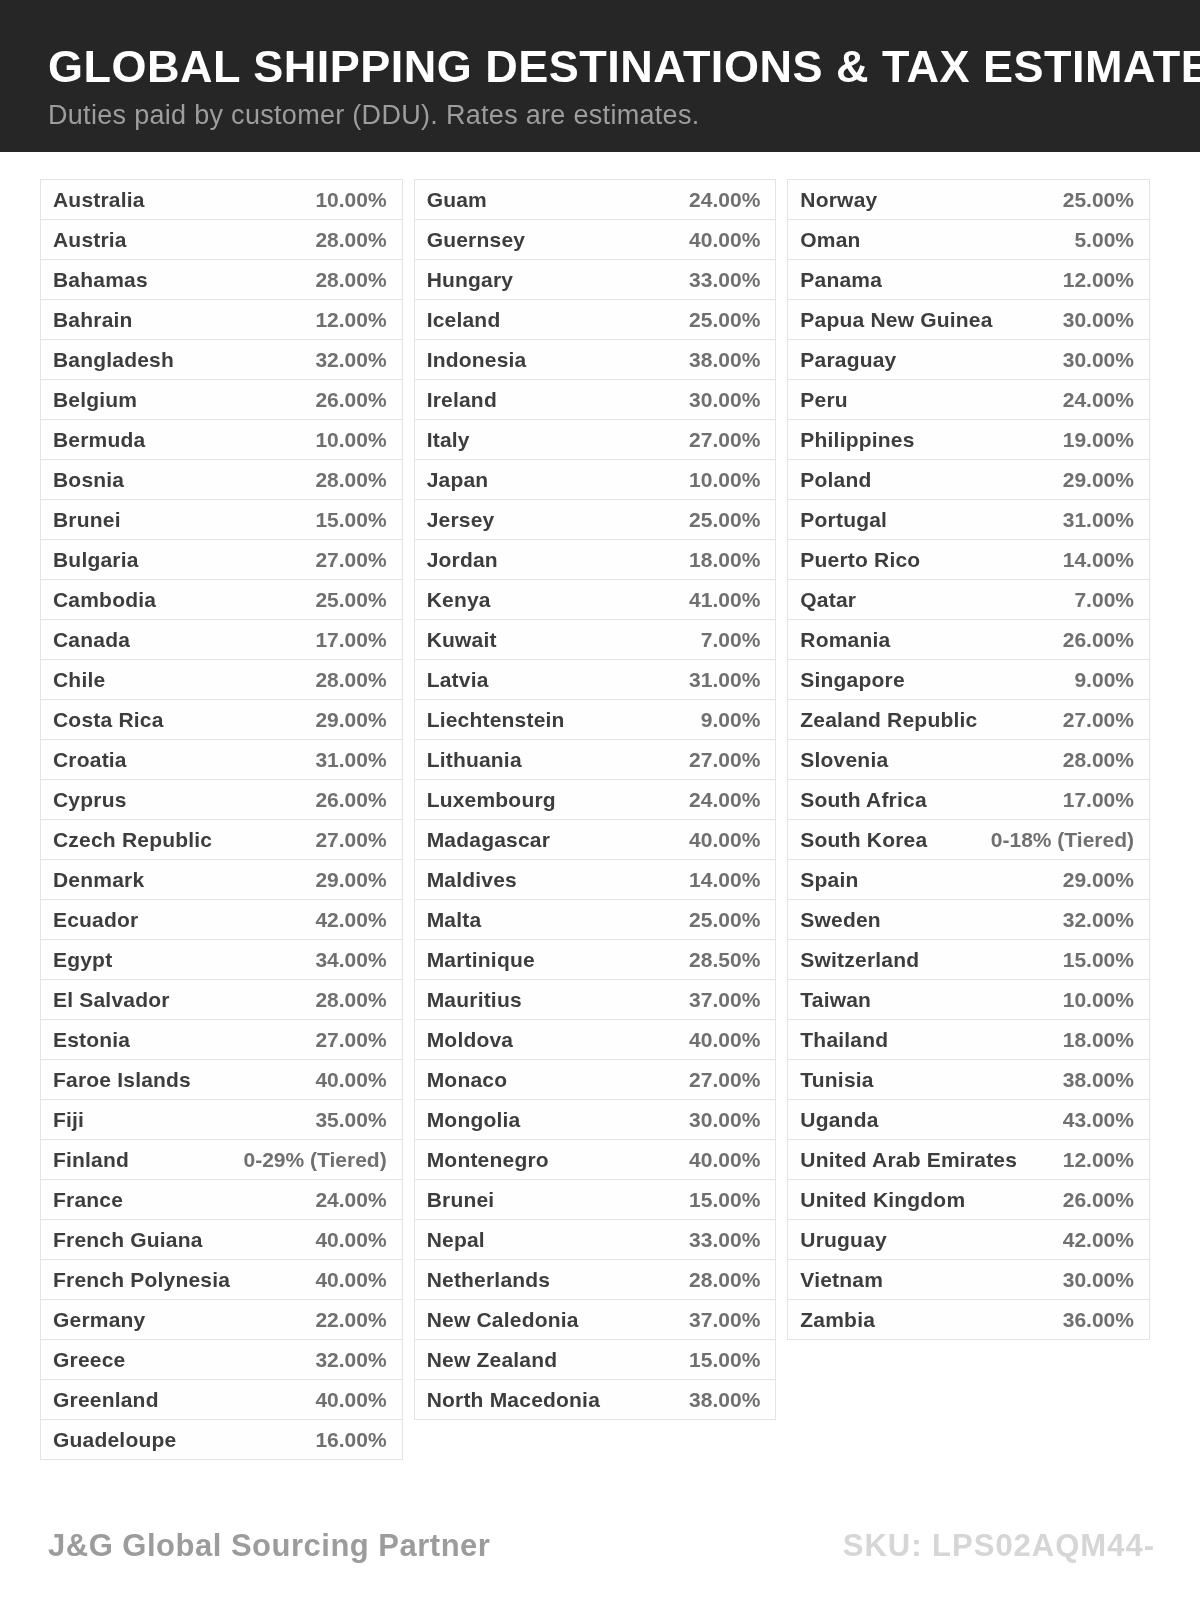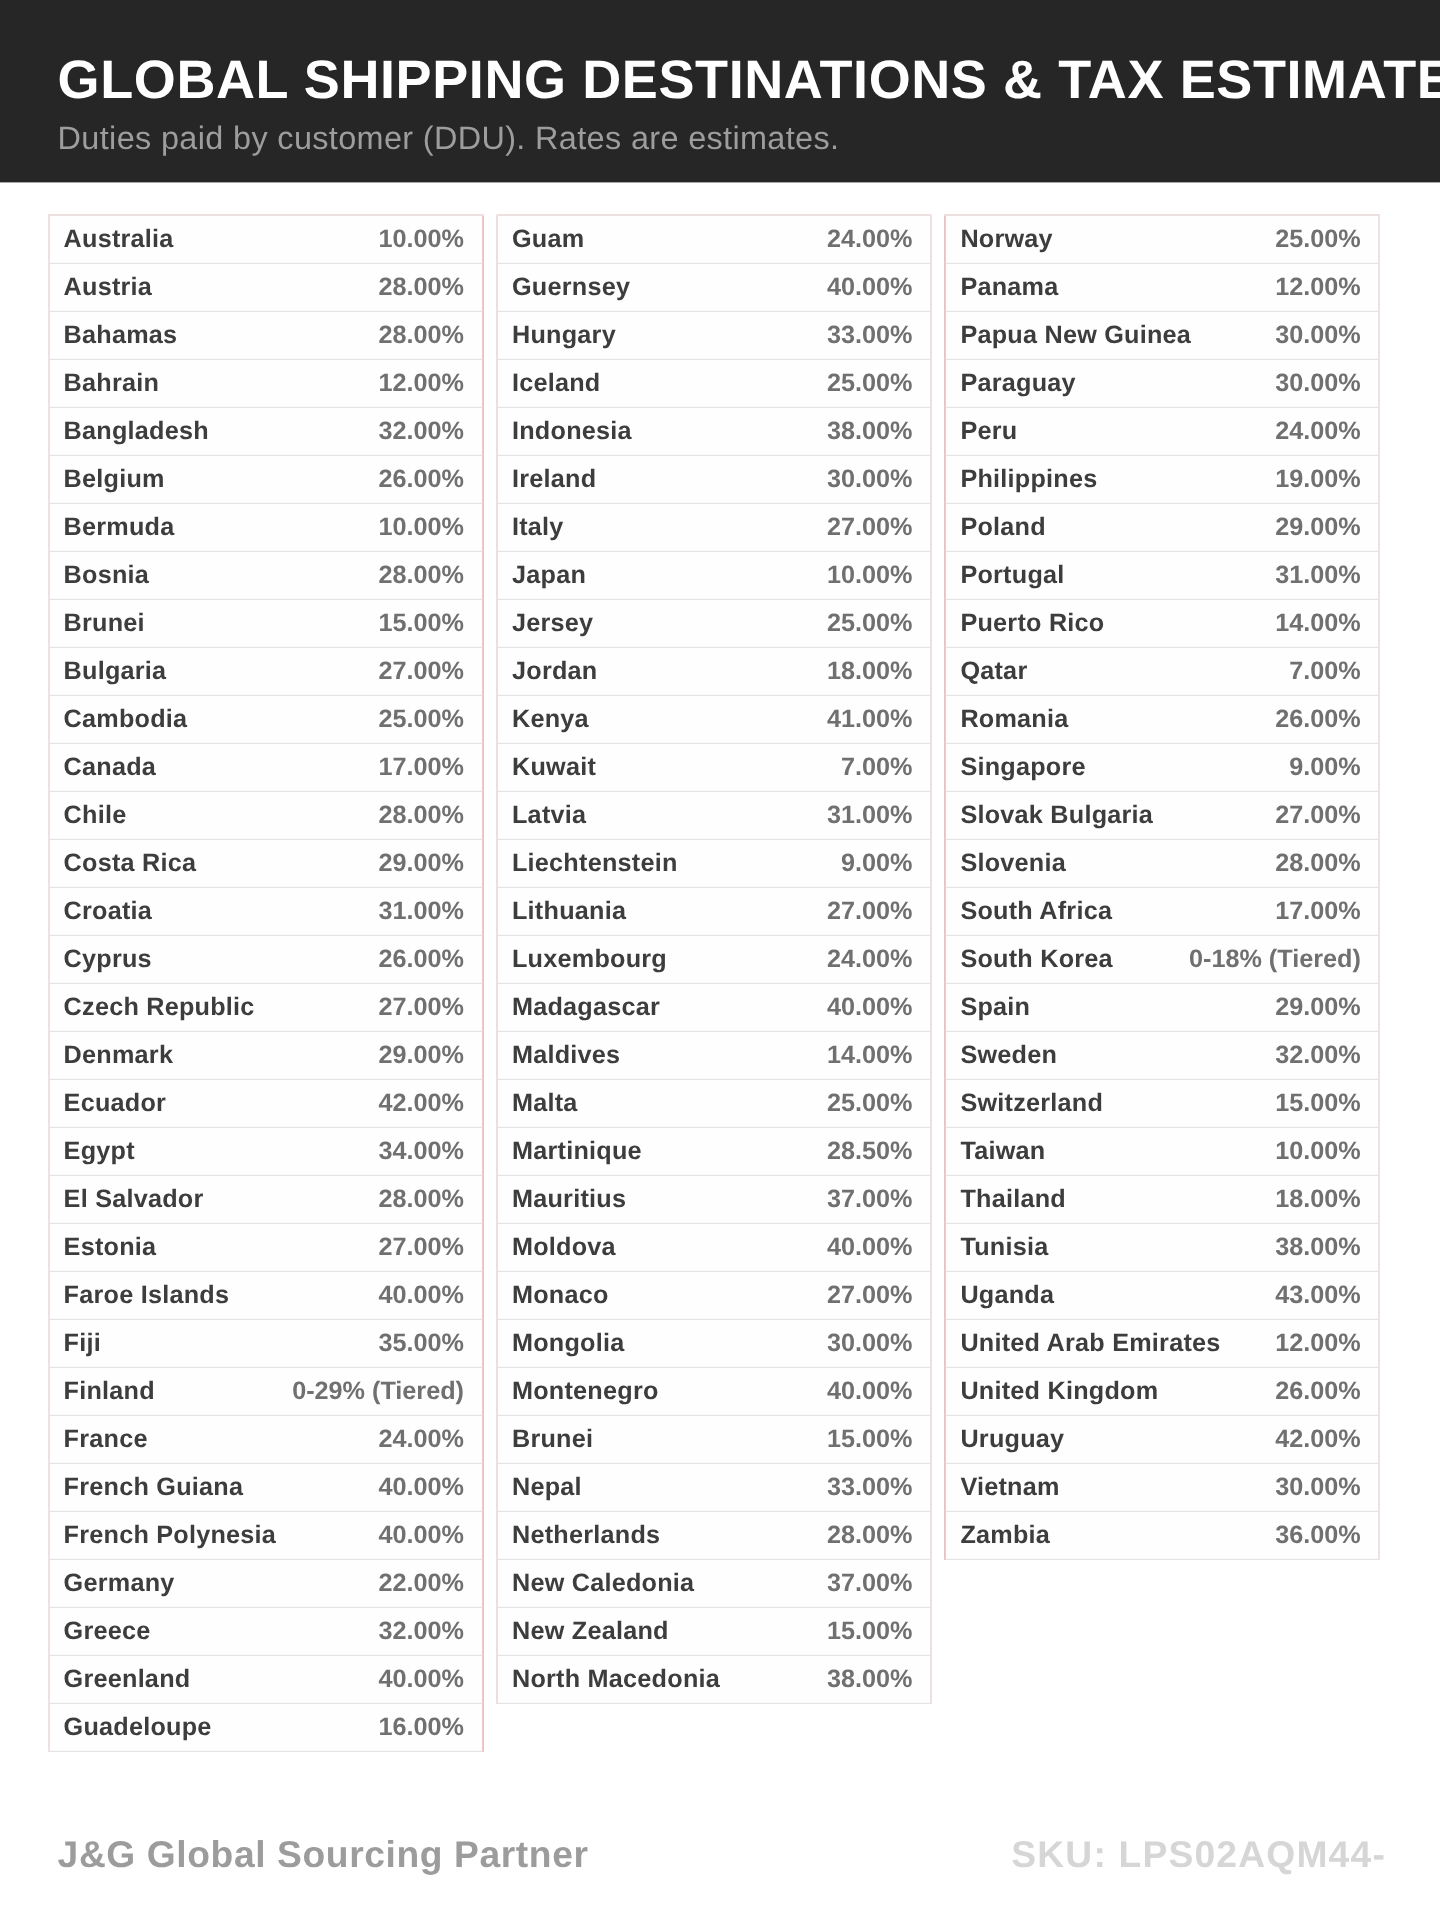--- a/index.html
+++ b/index.html
@@ -39,21 +39,21 @@
   .grid {
     margin: 27px 50px 0 40px;
     display: grid;
     grid-template-columns: 1fr 1fr 1fr;
     gap: 11px;
     align-items: start;
   }
   .col {
     border: 1px solid #e4e4e4;
     border-bottom: none;
-    background: #ef4444;
+    background: #000000;
   }
   .row {
     height: 40px;
     box-sizing: border-box;
     border-bottom: 1px solid #e4e4e4;
     display: flex;
     justify-content: space-between;
     align-items: center;
     padding: 0 15px 0 12px;
     background: #fefefe;
@@ -361,20 +361,24 @@
           <span class="country">North Macedonia</span>
           <span class="rate">38.00%</span>
         </div>
       </div>
     <div class="col">
         <div class="row">
           <span class="country">Norway</span>
           <span class="rate">25.00%</span>
         </div>
         <div class="row">
+          <span class="country">Oman</span>
+          <span class="rate">5.00%</span>
+        </div>
+        <div class="row">
           <span class="country">Panama</span>
           <span class="rate">12.00%</span>
         </div>
         <div class="row">
           <span class="country">Papua New Guinea</span>
           <span class="rate">30.00%</span>
         </div>
         <div class="row">
           <span class="country">Paraguay</span>
           <span class="rate">30.00%</span>
@@ -405,21 +409,21 @@
         </div>
         <div class="row">
           <span class="country">Romania</span>
           <span class="rate">26.00%</span>
         </div>
         <div class="row">
           <span class="country">Singapore</span>
           <span class="rate">9.00%</span>
         </div>
         <div class="row">
-          <span class="country">Slovak Bulgaria</span>
+          <span class="country">Zealand Republic</span>
           <span class="rate">27.00%</span>
         </div>
         <div class="row">
           <span class="country">Slovenia</span>
           <span class="rate">28.00%</span>
         </div>
         <div class="row">
           <span class="country">South Africa</span>
           <span class="rate">17.00%</span>
         </div>

